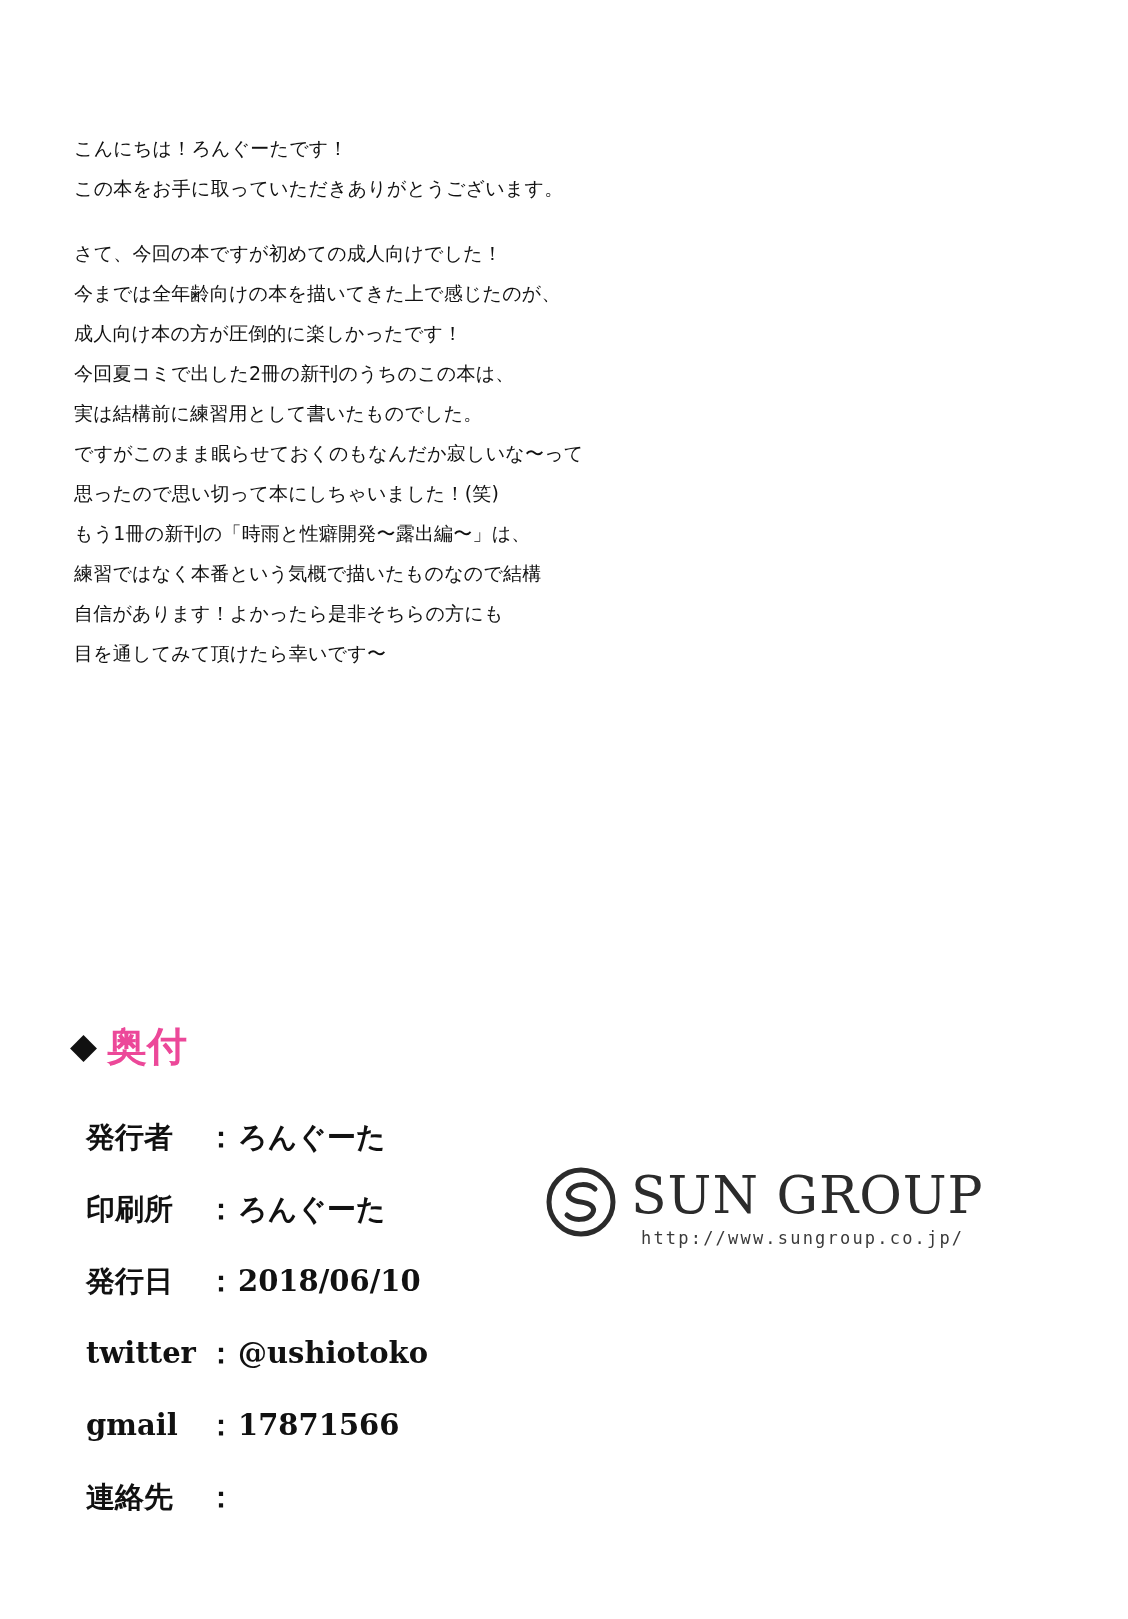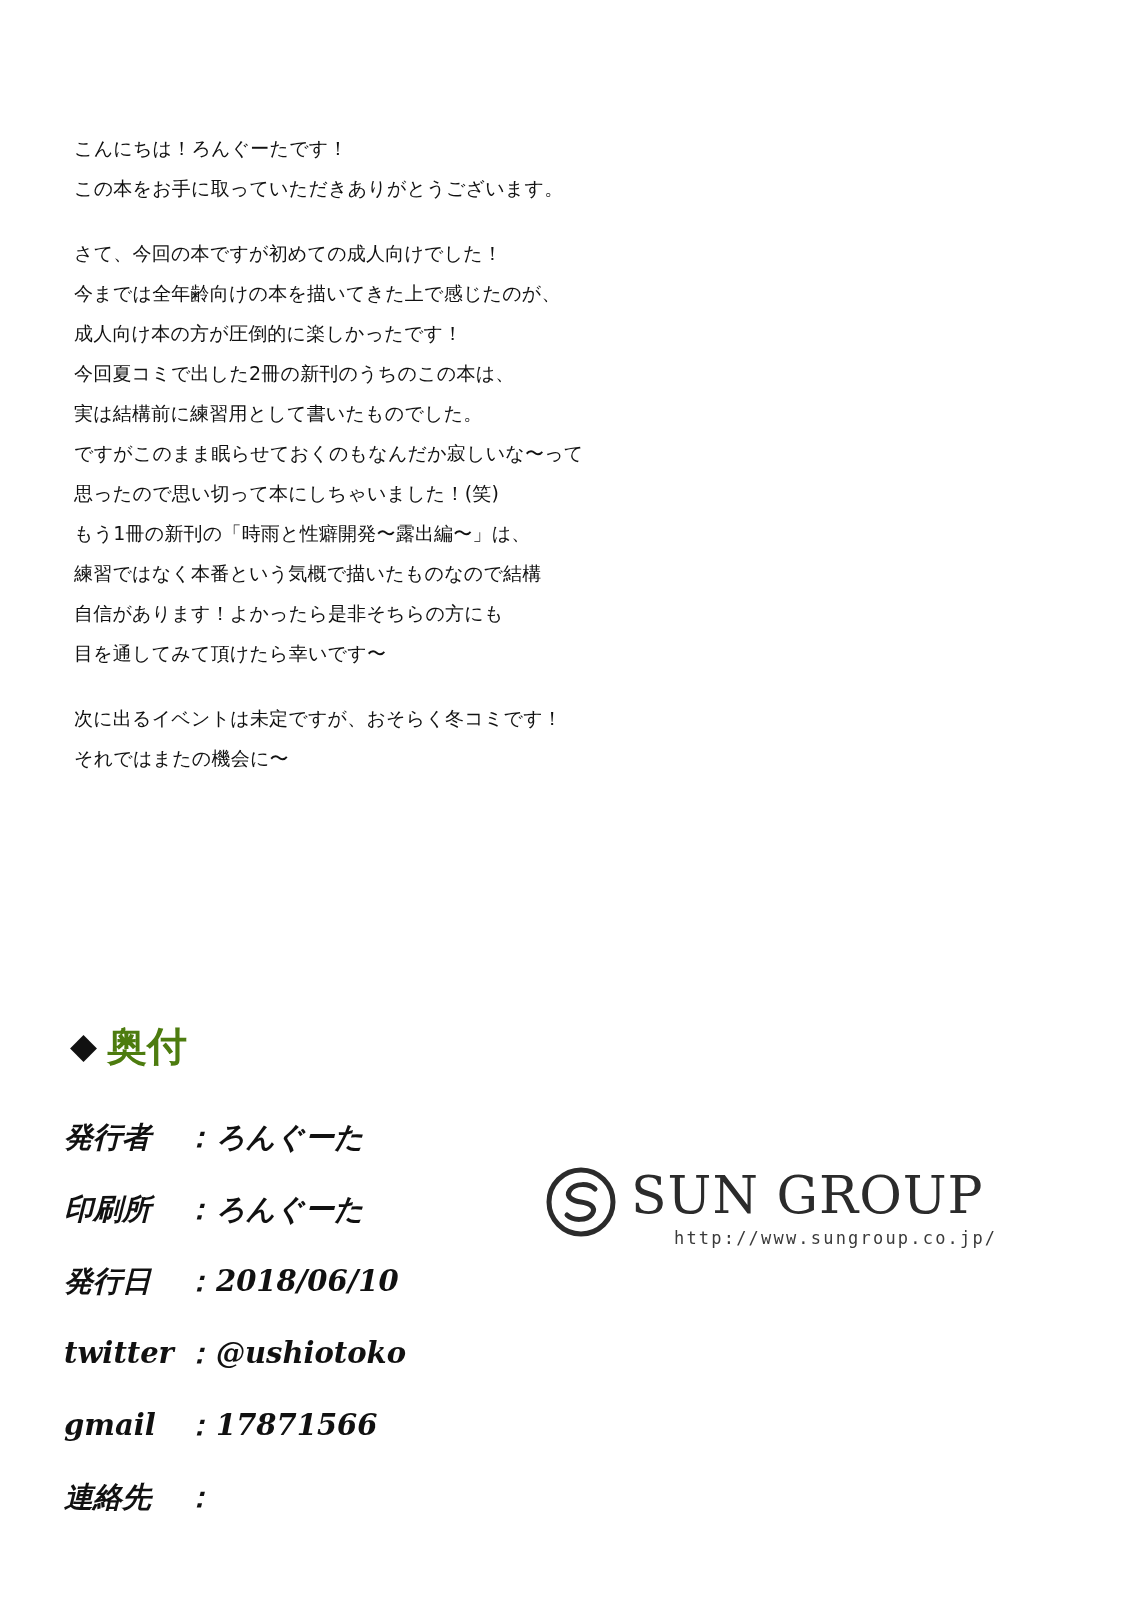--- a/index.html
+++ b/index.html
@@ -49,40 +49,39 @@
     width: 980px;
   }
   .colophon-title {
     display: flex;
     align-items: center;
     gap: 10px;
     font-family: "DejaVu Sans", sans-serif;
     font-weight: bold;
     font-size: 40px;
     line-height: 52px;
-    color: #4d7c0f;
+    color: #ec4899;
     margin-bottom: 28px;
   }
   .diamond {
     display: inline-block;
     width: 19px;
     height: 19px;
     background: #111111;
     transform: rotate(45deg);
     margin-right: 4px;
     margin-top: 4px;
   }
 
   
   .colo-rows {
     position: absolute;
-    left: 64px;
+    left: 86px;
     top: 1118px;
     width: 960px;
-    font-style: italic;
   }
   .colo-row {
     display: flex;
     align-items: baseline;
     height: 72px;
     font-family: "DejaVu Sans", sans-serif;
     font-weight: bold;
     font-size: 29px;
     color: #111111;
     white-space: nowrap;
@@ -136,21 +135,20 @@
   }
   .sun-url {
     position: absolute;
     left: 96px;
     top: 66px;
     font-family: "DejaVu Sans Mono", monospace;
     font-size: 17px;
     letter-spacing: 2.2px;
     color: #3a3a3a;
     white-space: nowrap;
-    margin-left: 33px;
   }
 </style>
 </head>
 <body>
 
 <div class="page">
 
   <div class="afterword">
     <p class="aw-para">こんにちは！ろんぐーたです！
 この本をお手に取っていただきありがとうございます。</p>
@@ -160,22 +158,20 @@
 成人向け本の方が圧倒的に楽しかったです！
 今回夏コミで出した2冊の新刊のうちのこの本は、
 実は結構前に練習用として書いたものでした。
 ですがこのまま眠らせておくのもなんだか寂しいな〜って
 思ったので思い切って本にしちゃいました！(笑)
 もう1冊の新刊の「時雨と性癖開発〜露出編〜」は、
 練習ではなく本番という気概で描いたものなので結構
 自信があります！よかったら是非そちらの方にも
 目を通してみて頂けたら幸いです〜</p>
     <div class="aw-gap"></div>
-    <p class="aw-para">次に出るイベントは未定ですが、おそらく冬コミです！
-それではまたの機会に〜</p>
   </div>
 
   <div class="colophon">
     <div class="colophon-title">
       <span class="diamond"></span>
       <span>奥付</span>
     </div>
   </div>
 
   <div class="colo-rows">

